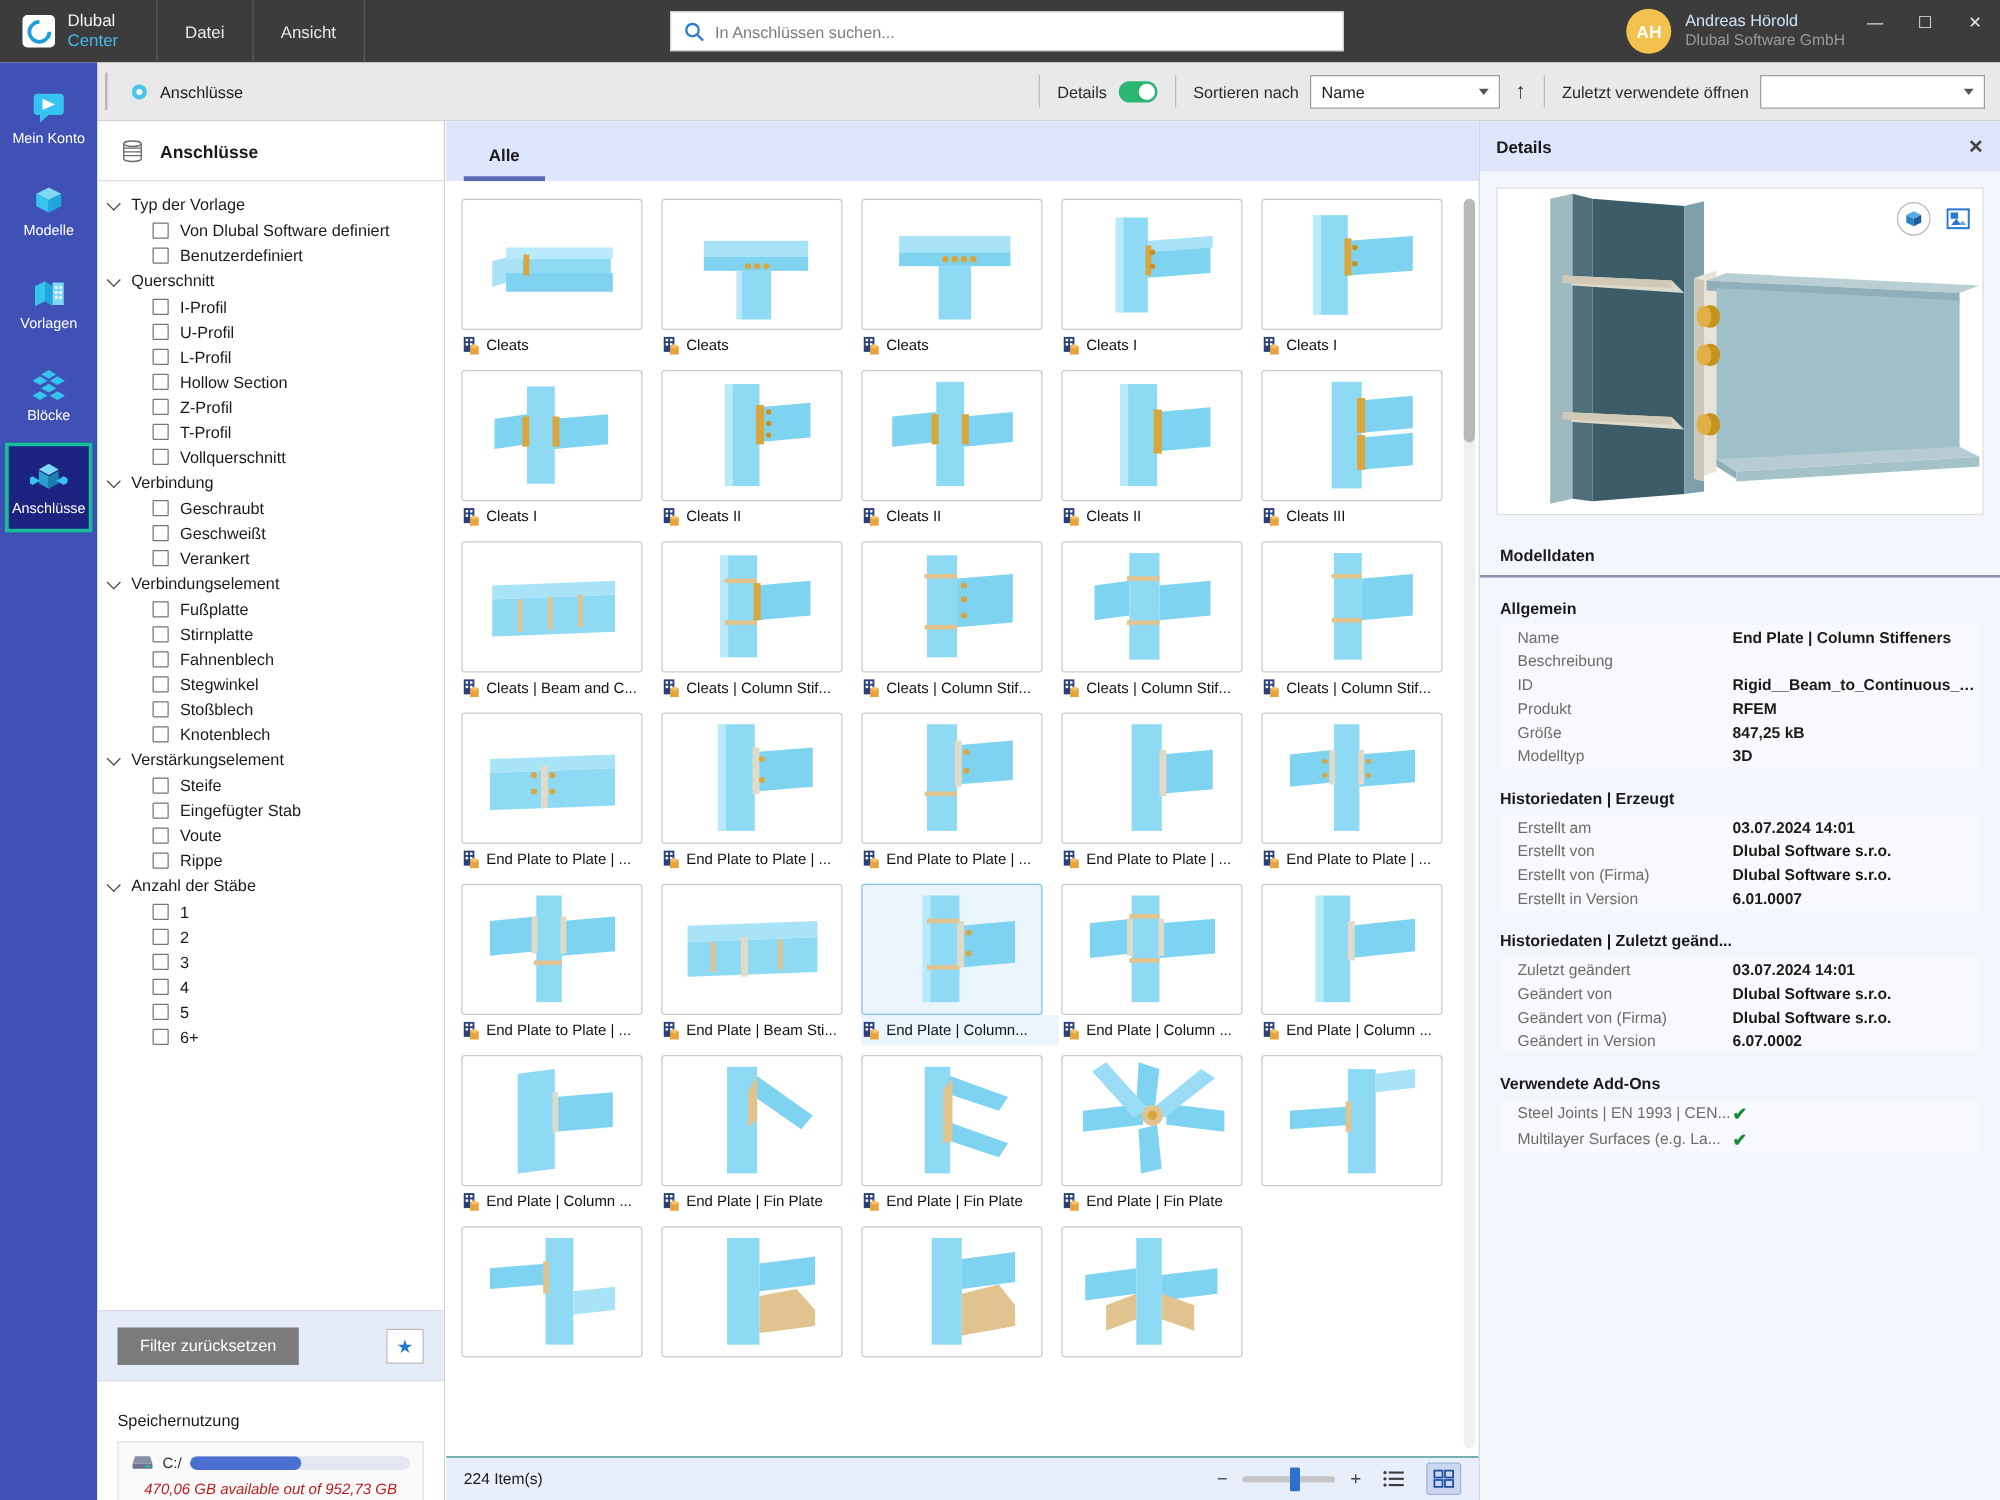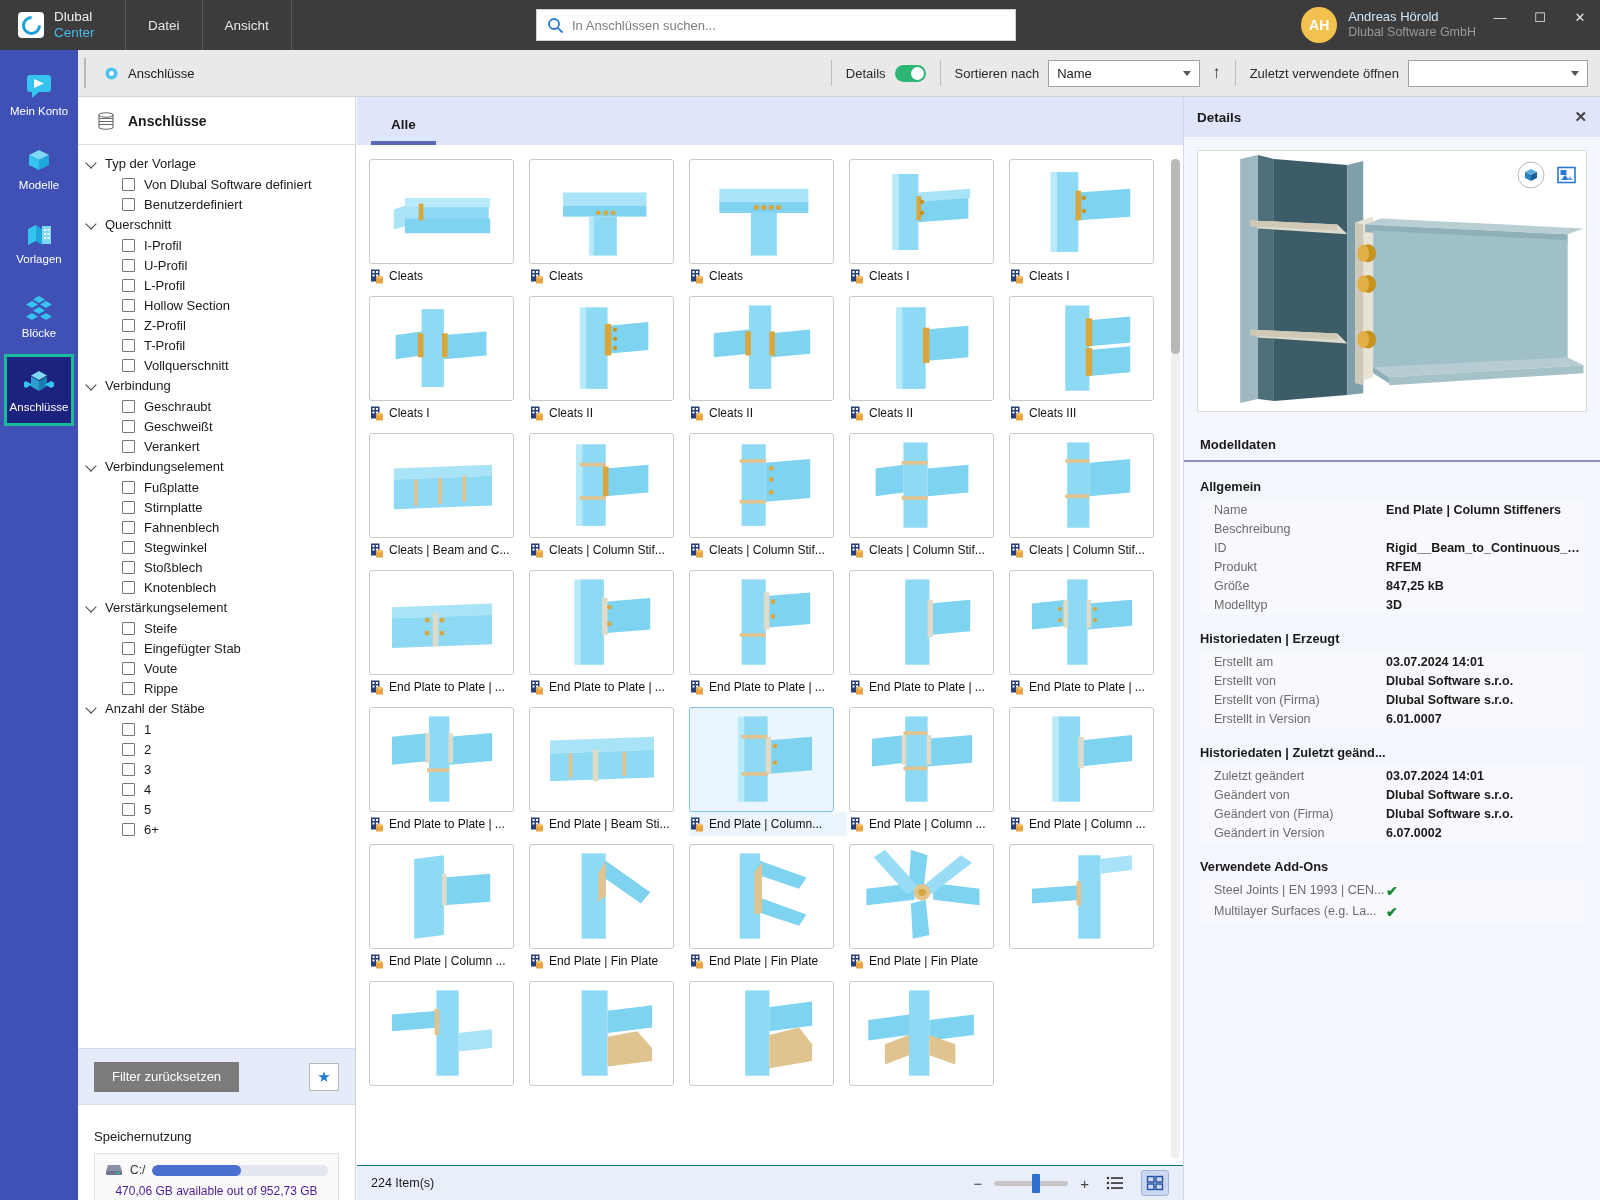--- a/index.html
+++ b/index.html
@@ -38,21 +38,21 @@
   #brand-text { line-height: 1.15; }
   #brand-text .l1 { color: #f0f0f0; font-size: 13.5px; }
   #brand-text .l2 { color: #49b9e8; font-size: 13.5px; }
   .menu-item {
     display: flex; align-items: center; padding: 0 22px;
     color: #e8e8e8; font-size: 13.5px; cursor: default;
     border-right: 1px solid #5a5a5a;
   }
   #search-wrap {
     position: absolute; left: 536px; top: 9px;
-    width: 480px; height: 32px;
+    width: 539px; height: 32px;
     background: #ffffff; border: 1px solid #cfcfcf;
     display: flex; align-items: center; gap: 8px; padding: 0 10px;
   }
   #search-wrap svg { flex: 0 0 auto; }
   #search-input {
     border: none; outline: none; flex: 1;
     font-family: "Liberation Sans", sans-serif; font-size: 13px;
     color: #333;
   }
   #search-input::placeholder { color: #7d7d7d; }
@@ -203,21 +203,21 @@
   #storage-card {
     background: #fafafa; border: 1px solid #e2e2e2; padding: 9px 10px;
   }
   #storage-row { display: flex; align-items: center; gap: 7px; }
   #storage-row .drive { font-size: 12px; color: #333; }
   #storage-bar {
     flex: 1; height: 11px; border-radius: 6px; background: #e4e7ef;
     overflow: hidden;
   }
   #storage-fill { height: 100%; width: 50.6%; background: #4a6fd0; border-radius: 6px; }
-  #storage-note { font-size: 12px; color: #4c1d95; text-align: center; margin-top: 7px; }
+  #storage-note { font-size: 12px; color: #b91c1c; text-align: center; margin-top: 7px; font-style: italic; }
 
   
   #main {
     position: absolute; left: 357px; top: 97px;
     width: 826px; height: 1103px;
     background: #ffffff; display: flex; flex-direction: column;
   }
   #tabs {
     height: 48px; background: #dfe5fa;
     display: flex; align-items: flex-end; padding-left: 14px;

